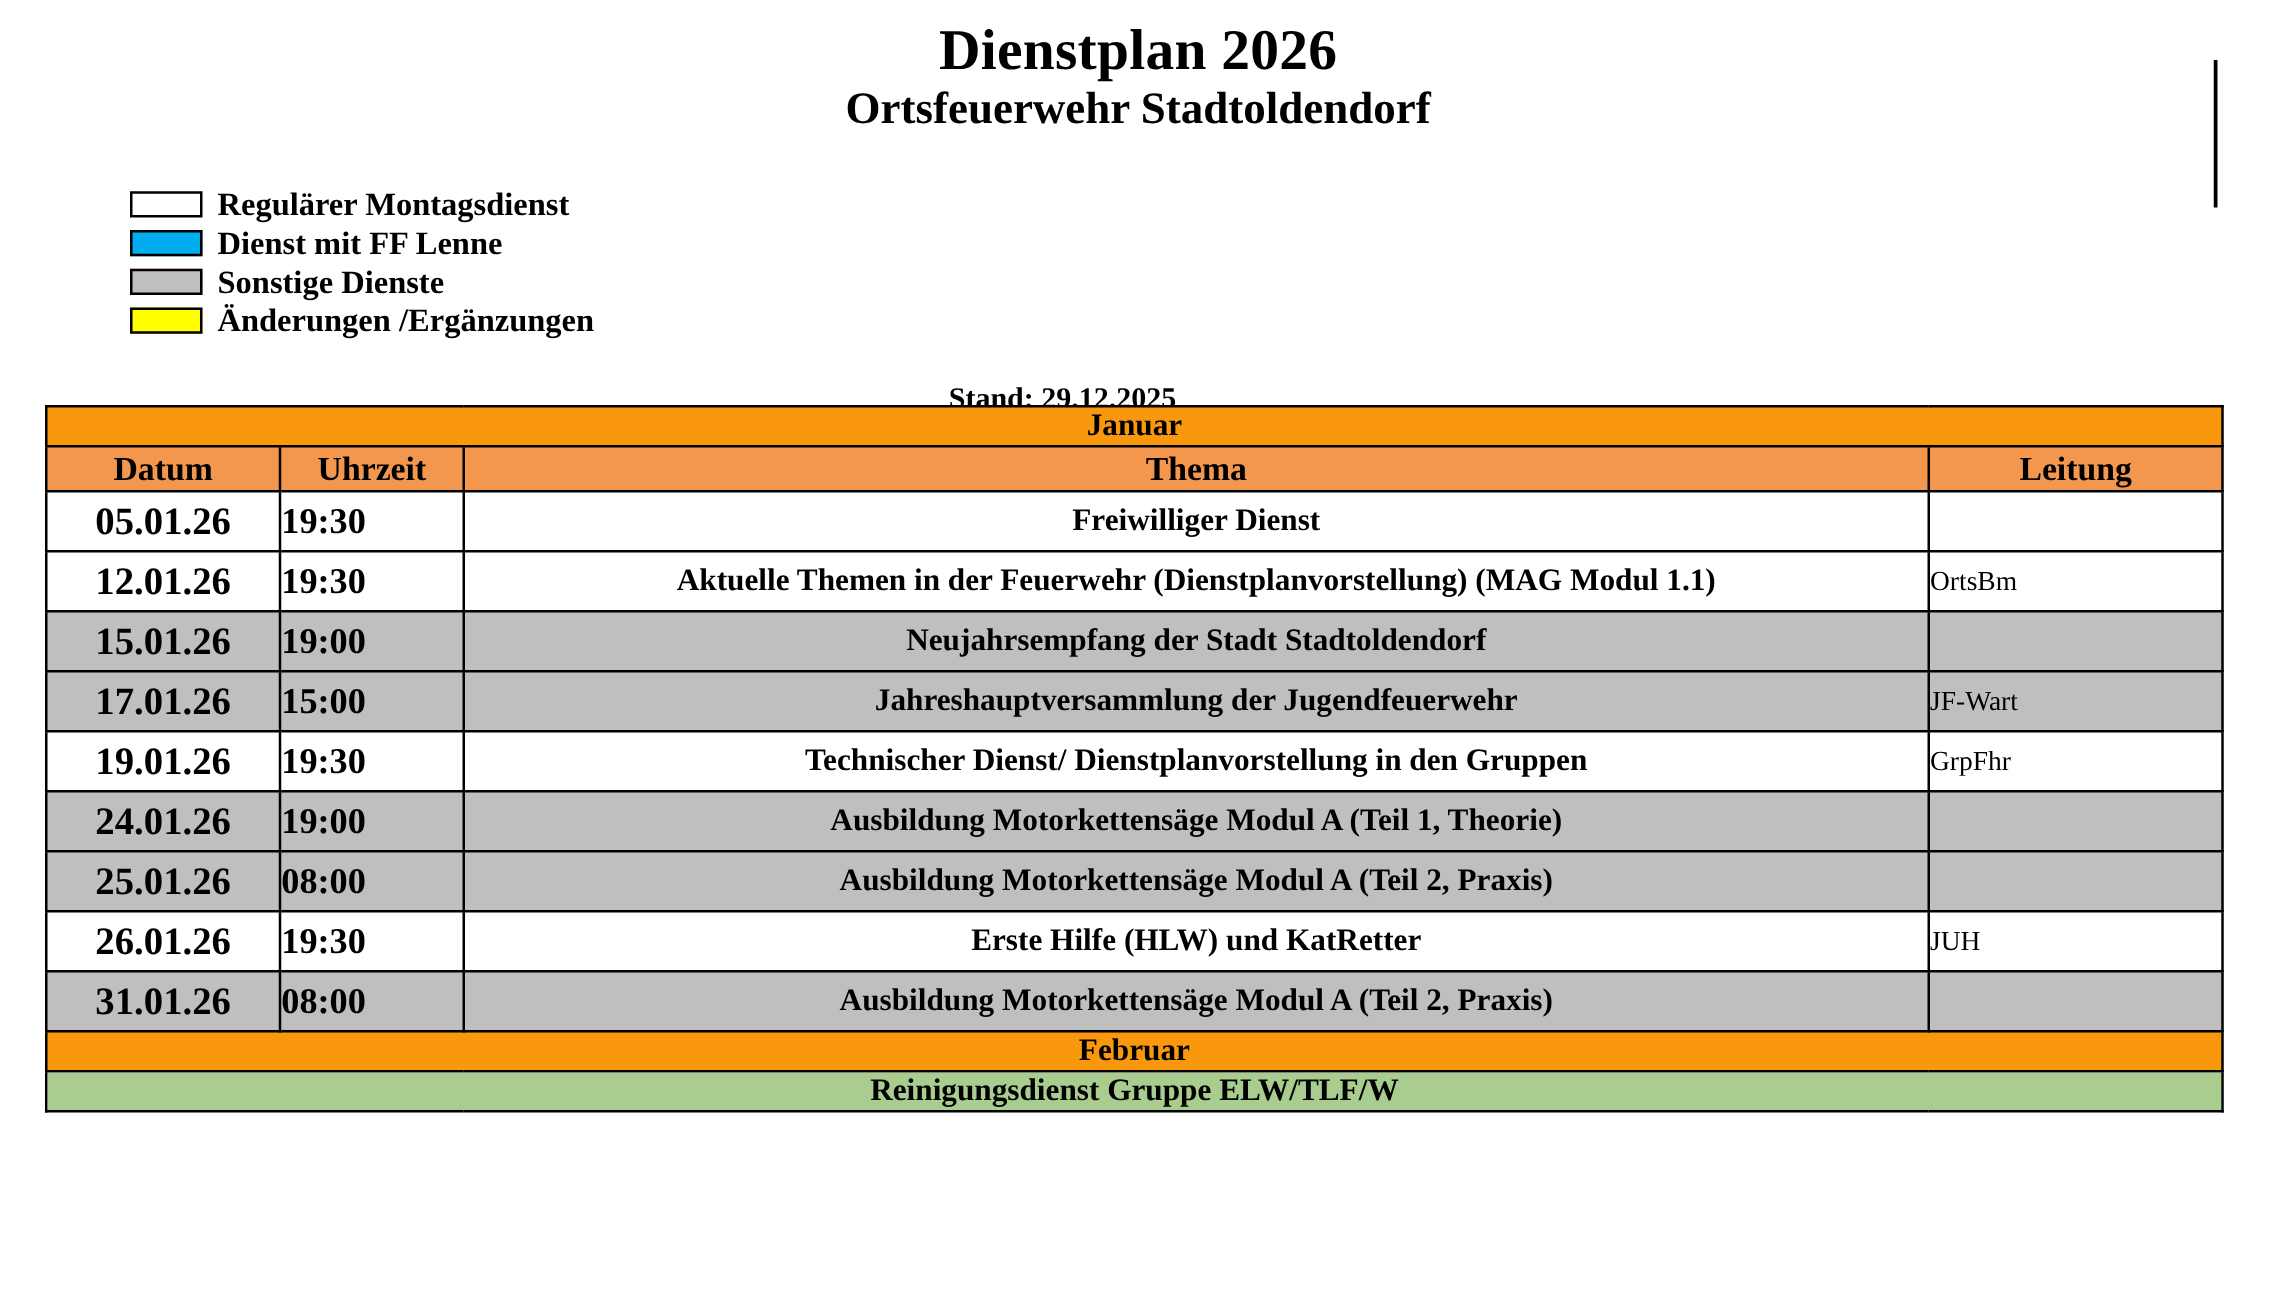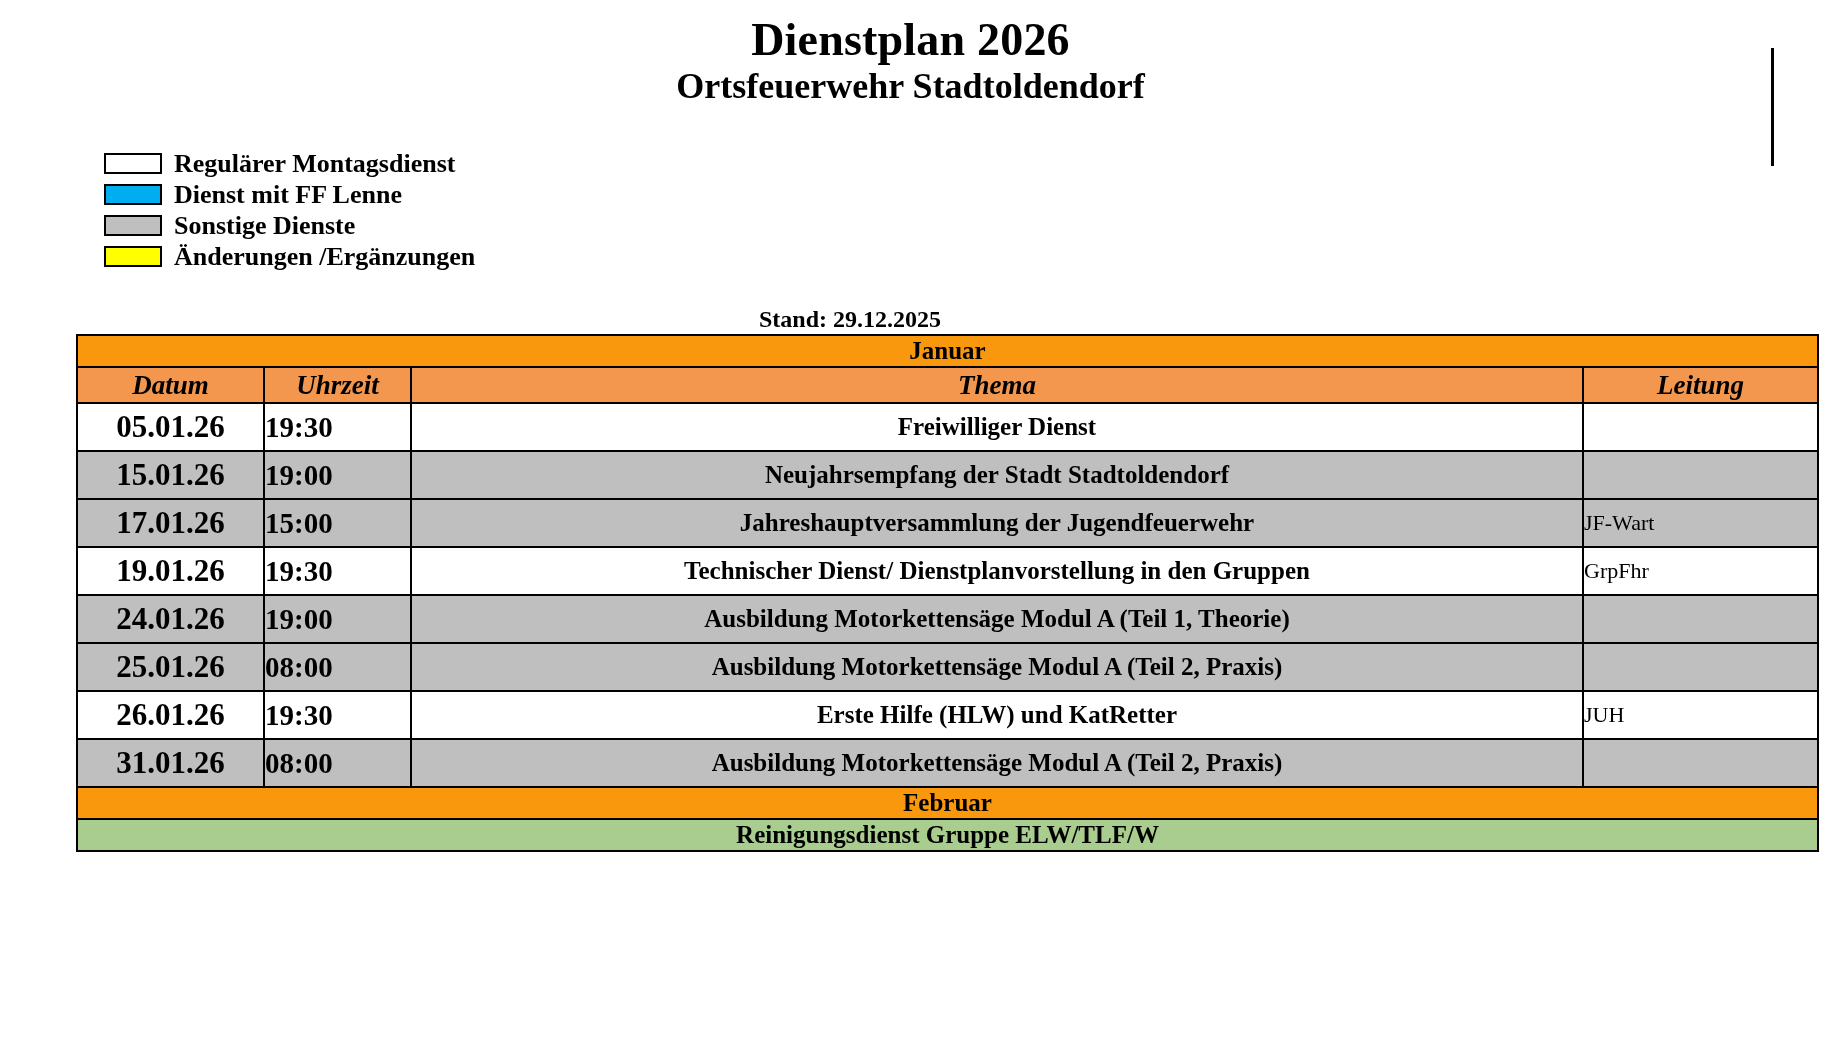--- a/index.html
+++ b/index.html
@@ -79,25 +79,24 @@
     width: 1700px;
     text-align: center;
     font-size: 24px;
     font-weight: bold;
   }
 
   
   .plan {
     position: absolute;
     left: 36px;
-    top: 334px;
+    top: 324px;
     width: 1741px;
     border-collapse: collapse;
     table-layout: fixed;
-    margin-left: 40px;
   }
   .plan td, .plan th {
     border: 2px solid #000000;
     padding: 0;
     vertical-align: middle;
   }
 
   .col-datum   { width: 187px; }
   .col-uhrzeit { width: 147px; }
   .col-thema   { width: 1172px; }
@@ -123,21 +122,20 @@
     overflow: hidden;
   }
   
   .row-head td {
     background: #F3974E;
     text-align: center;
     font-size: 27px;
     font-weight: bold;
     height: 34px;
     line-height: 34px;
-    font-style: italic;
   }
 
   
   .row-data td {
     height: 46px;
   }
   .cell-date {
     text-align: center;
     font-size: 31px;
     font-weight: bold;
@@ -218,20 +216,26 @@
       <td>Leitung</td>
     </tr>
 
     <tr class="row-data">
       <td class="cell-date bg-white">05.01.26</td>
       <td class="cell-time bg-white">19:30</td>
       <td class="cell-topic bg-white">Freiwilliger Dienst</td>
       <td class="cell-lead bg-white"></td>
     </tr>
     <tr class="row-data">
+      <td class="cell-date bg-white">12.01.26</td>
+      <td class="cell-time bg-white">19:30</td>
+      <td class="cell-topic bg-white">Aktuelle Themen in der Feuerwehr (Dienstplanvorstellung) (MAG Modul 1.1)</td>
+      <td class="cell-lead bg-white">OrtsBm</td>
+    </tr>
+    <tr class="row-data">
       <td class="cell-date bg-grey">15.01.26</td>
       <td class="cell-time bg-grey">19:00</td>
       <td class="cell-topic bg-grey">Neujahrsempfang der Stadt Stadtoldendorf</td>
       <td class="cell-lead bg-grey"></td>
     </tr>
     <tr class="row-data">
       <td class="cell-date bg-grey">17.01.26</td>
       <td class="cell-time bg-grey">15:00</td>
       <td class="cell-topic bg-grey">Jahreshauptversammlung der Jugendfeuerwehr</td>
       <td class="cell-lead bg-grey">JF-Wart</td>

